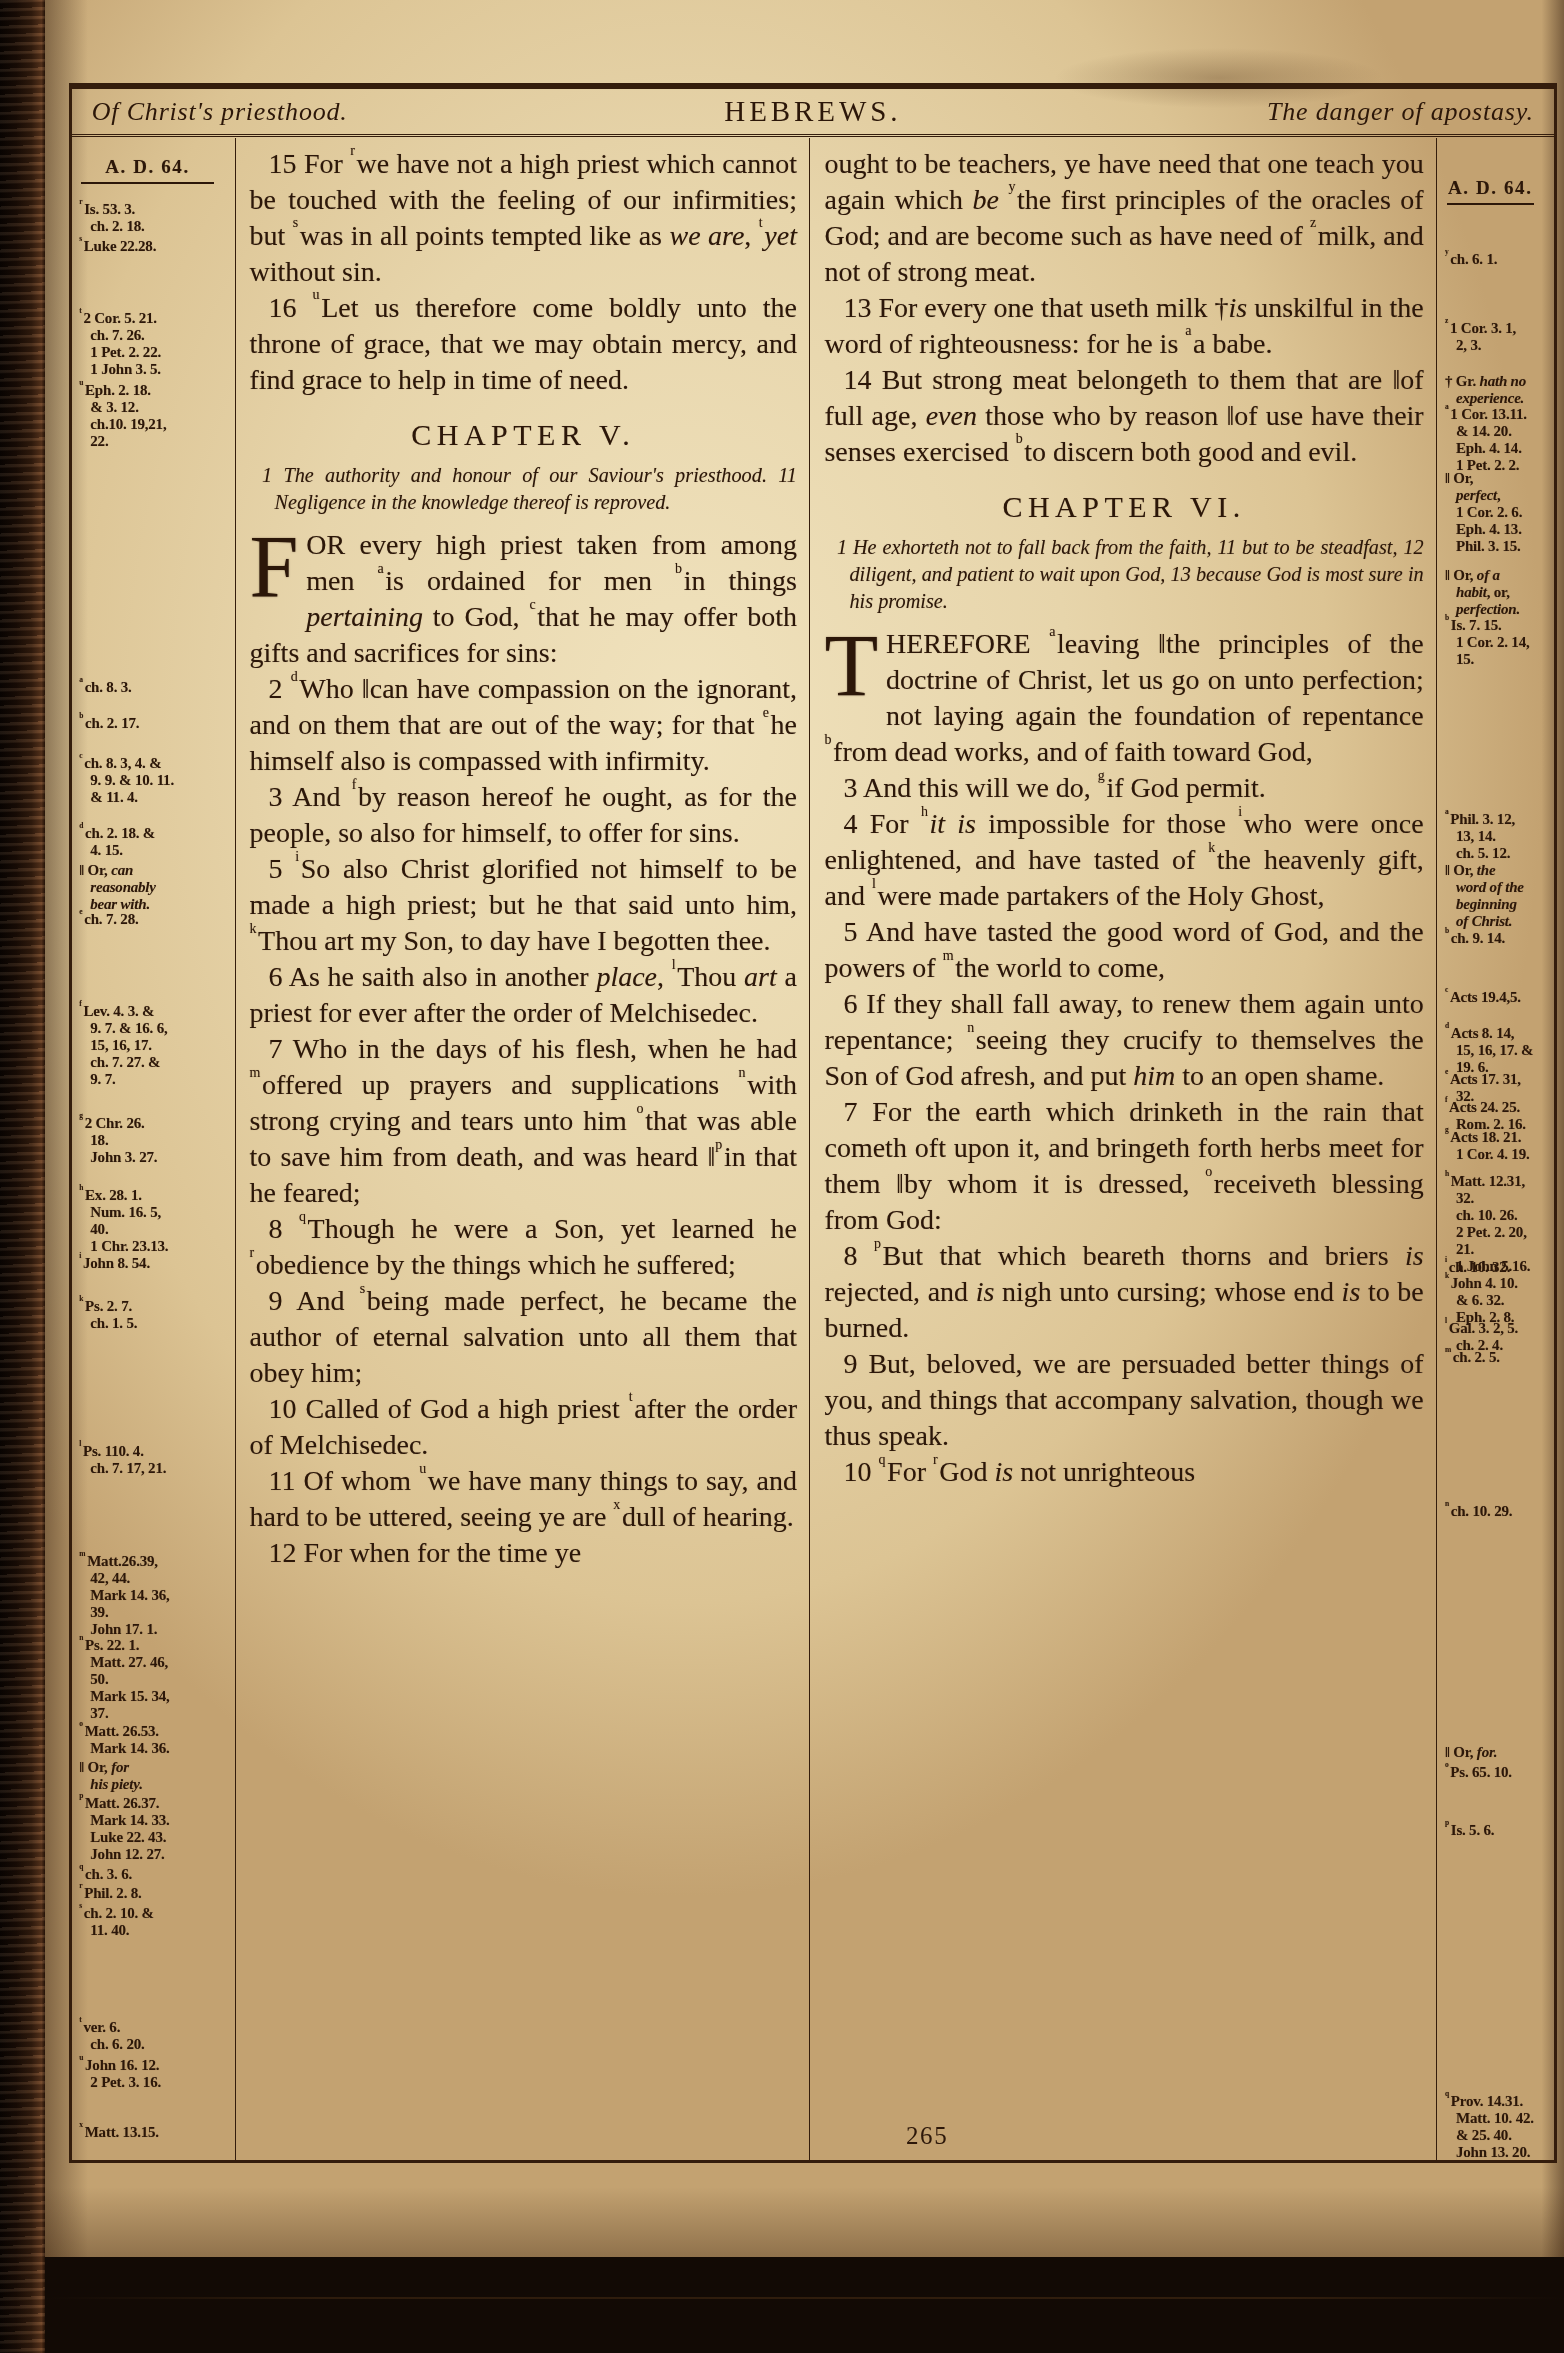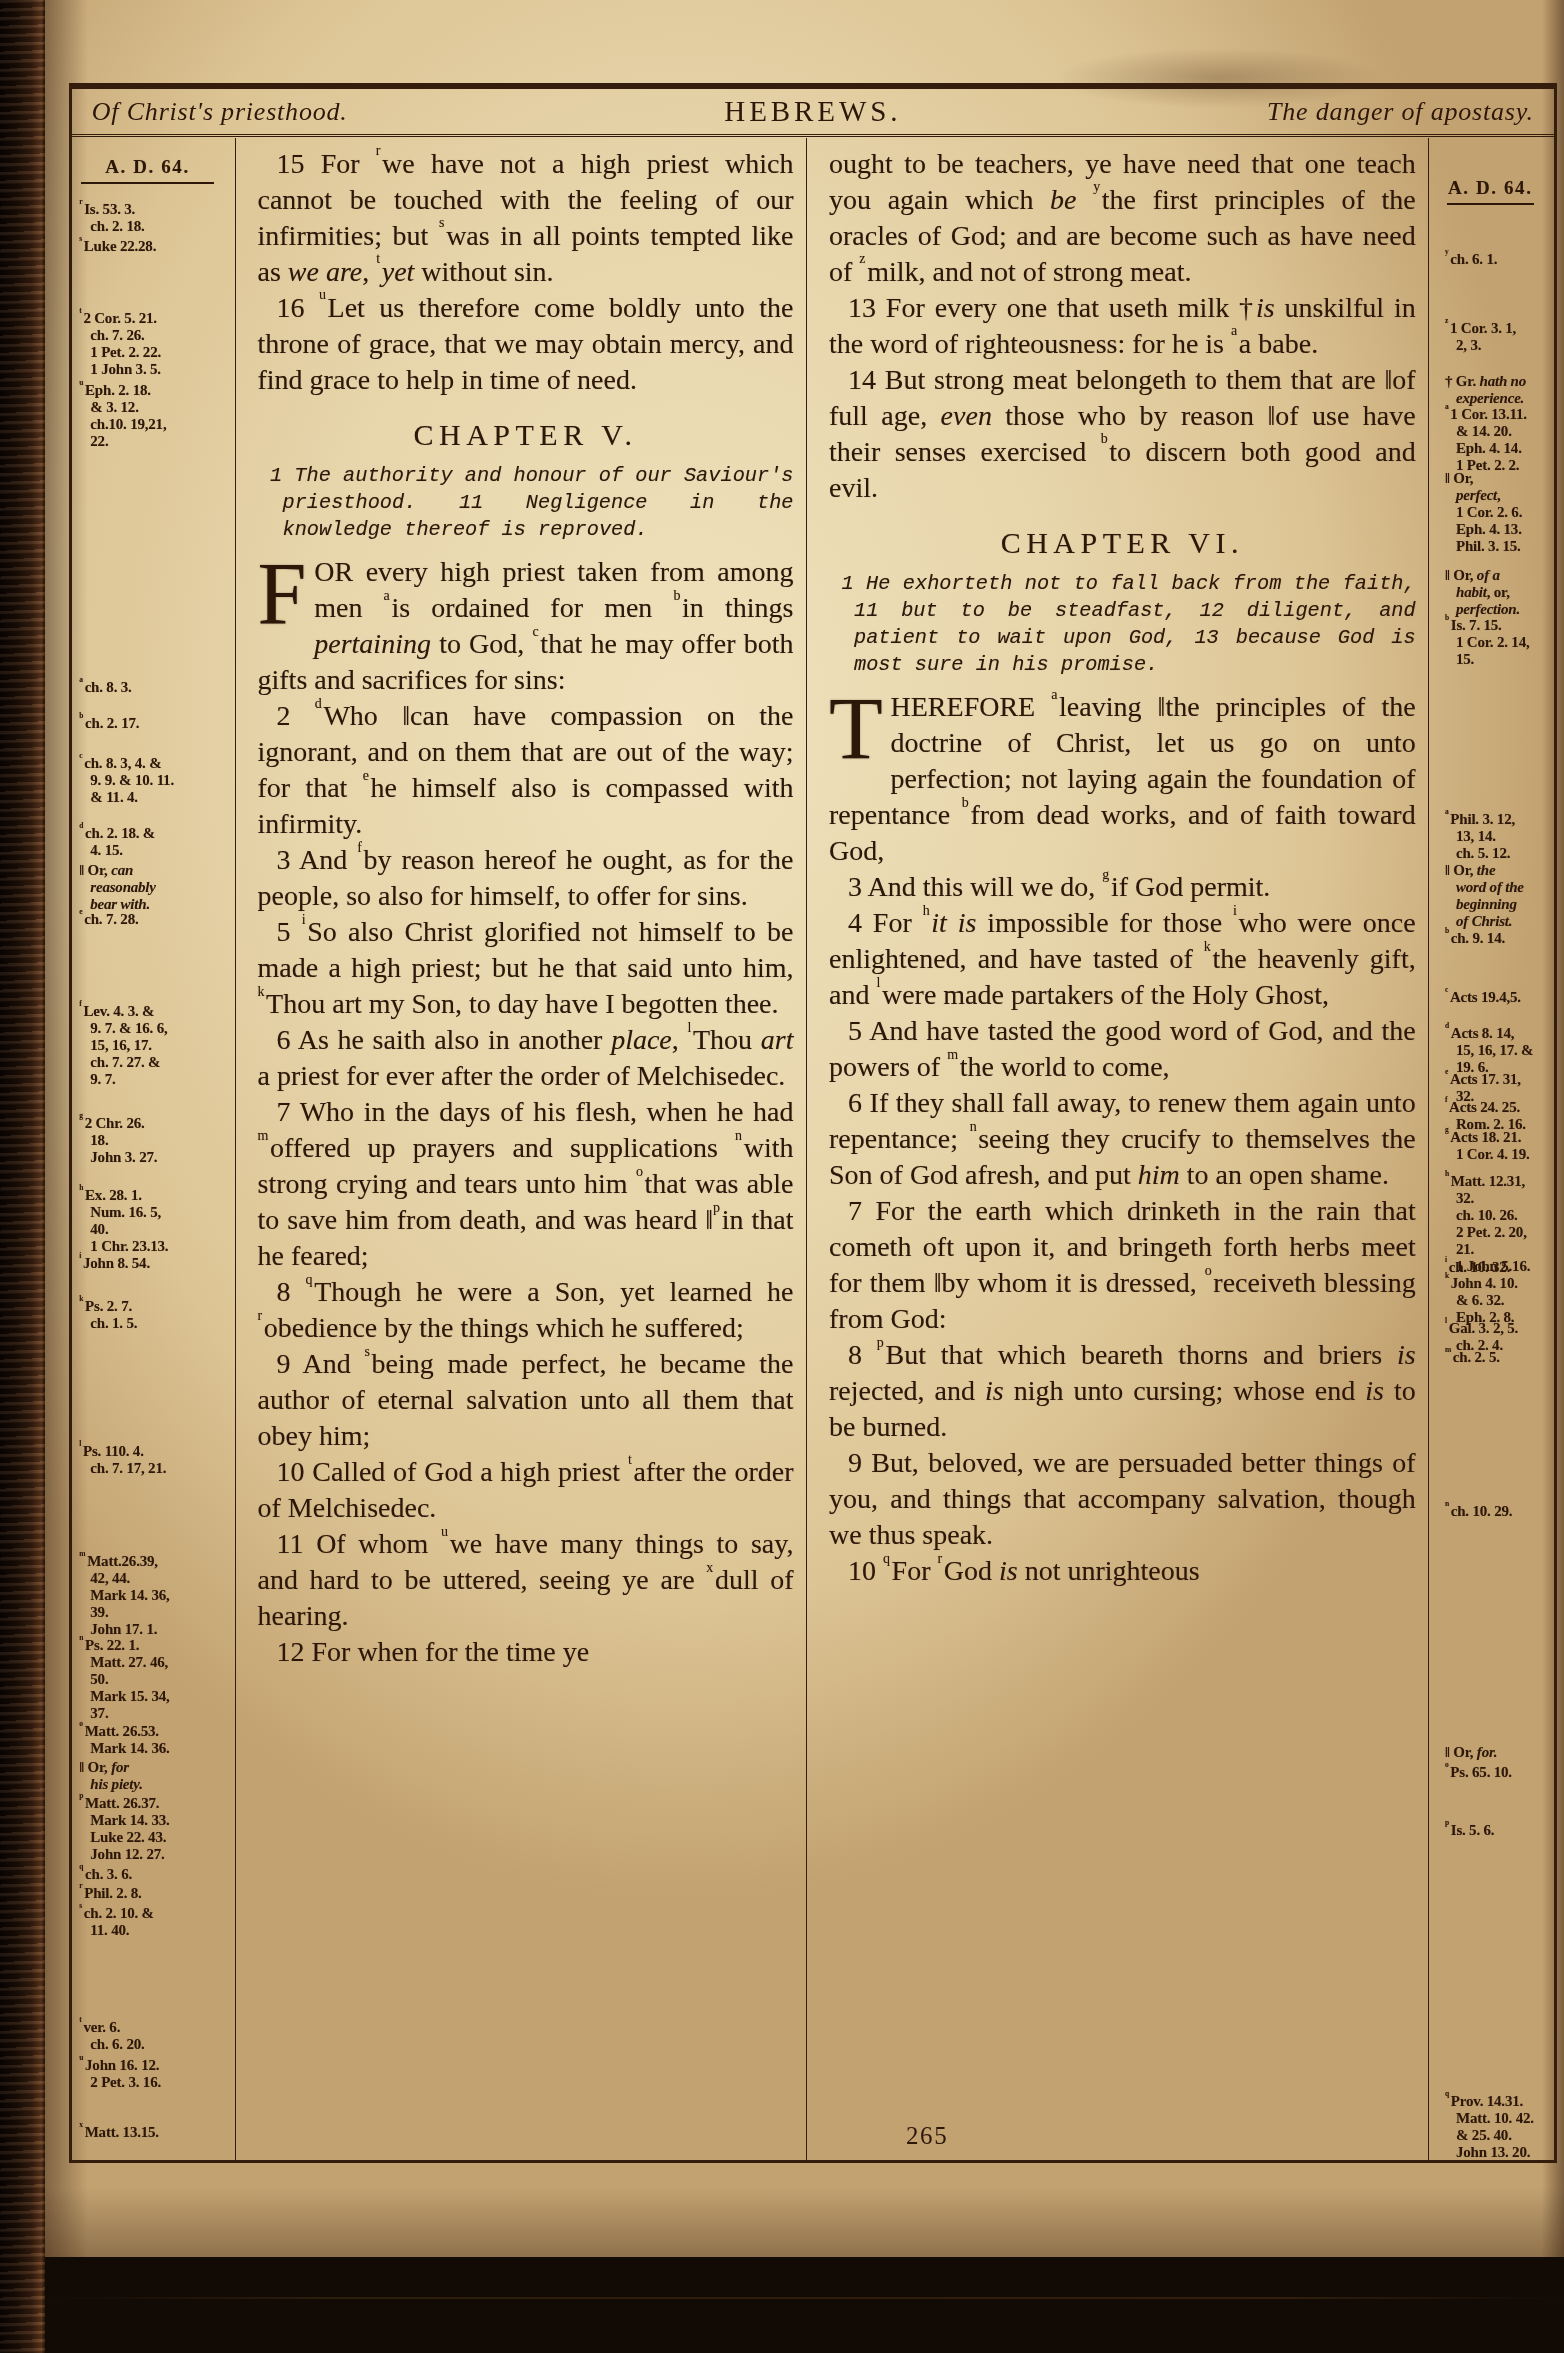--- a/index.html
+++ b/index.html
@@ -34,40 +34,40 @@
   }
   .header{
     display:flex;align-items:center;height:45px;padding:0 20.3px;
     border-bottom:3.1px double var(--rule);
   }
   .header-left{flex:1;font-style:italic;font-size:26px;letter-spacing:0.8px;}
   .header-center{flex:0 0 auto;font-size:29px;letter-spacing:3.9px;}
   .header-right{flex:1;text-align:right;font-style:italic;font-size:26px;letter-spacing:0.8px;}
   .cols{
     position:absolute;left:0;right:0;top:49px;bottom:0;
-    display:grid;grid-template-columns:164px 1fr 1.09fr 117px;gap:8px;
+    display:grid;grid-template-columns:164px 1fr 1.09fr 117px;
   }
   .m-left{border-right:1.6px solid var(--rule);}
   .col-a{border-right:1.6px solid var(--rule);}
   .col-b{border-right:1.6px solid var(--rule);}
   .margin{position:relative;overflow:hidden;}
   .col{
     padding:7.8px 12.5px 0 14px;overflow:hidden;
     font-size:28px;line-height:36px;text-align:justify;
     text-shadow:0 0 0.8px rgba(50,25,8,0.35);
   }
   .verse{margin:0;text-indent:19px;}
   .cont{text-indent:0;}
   .chap{
     margin:19px 0 9.4px;text-align:center;text-indent:0;
     font-size:30px;font-weight:normal;letter-spacing:5.5px;line-height:36px;
   }
   .summary{
     margin:0 0 11px;font-style:italic;font-size:20.3px;line-height:27px;
-    padding-left:25px;text-indent:-12.5px;text-align:justify;font-family:Liberation Mono, monospace;
+    padding-left:25px;text-indent:-12.5px;text-align:justify;
   }
   .dropcap{
     float:left;font-size:88px;line-height:69px;padding:4.7px 7.8px 0 0;
     text-indent:0;text-shadow:0 0 1.6px rgba(40,20,5,0.5);
   }
   sup.rf{
     font-size:0.5em;line-height:0;position:relative;top:-0.5em;
     margin-right:1.6px;font-style:normal;letter-spacing:0;
   }
   .note{

